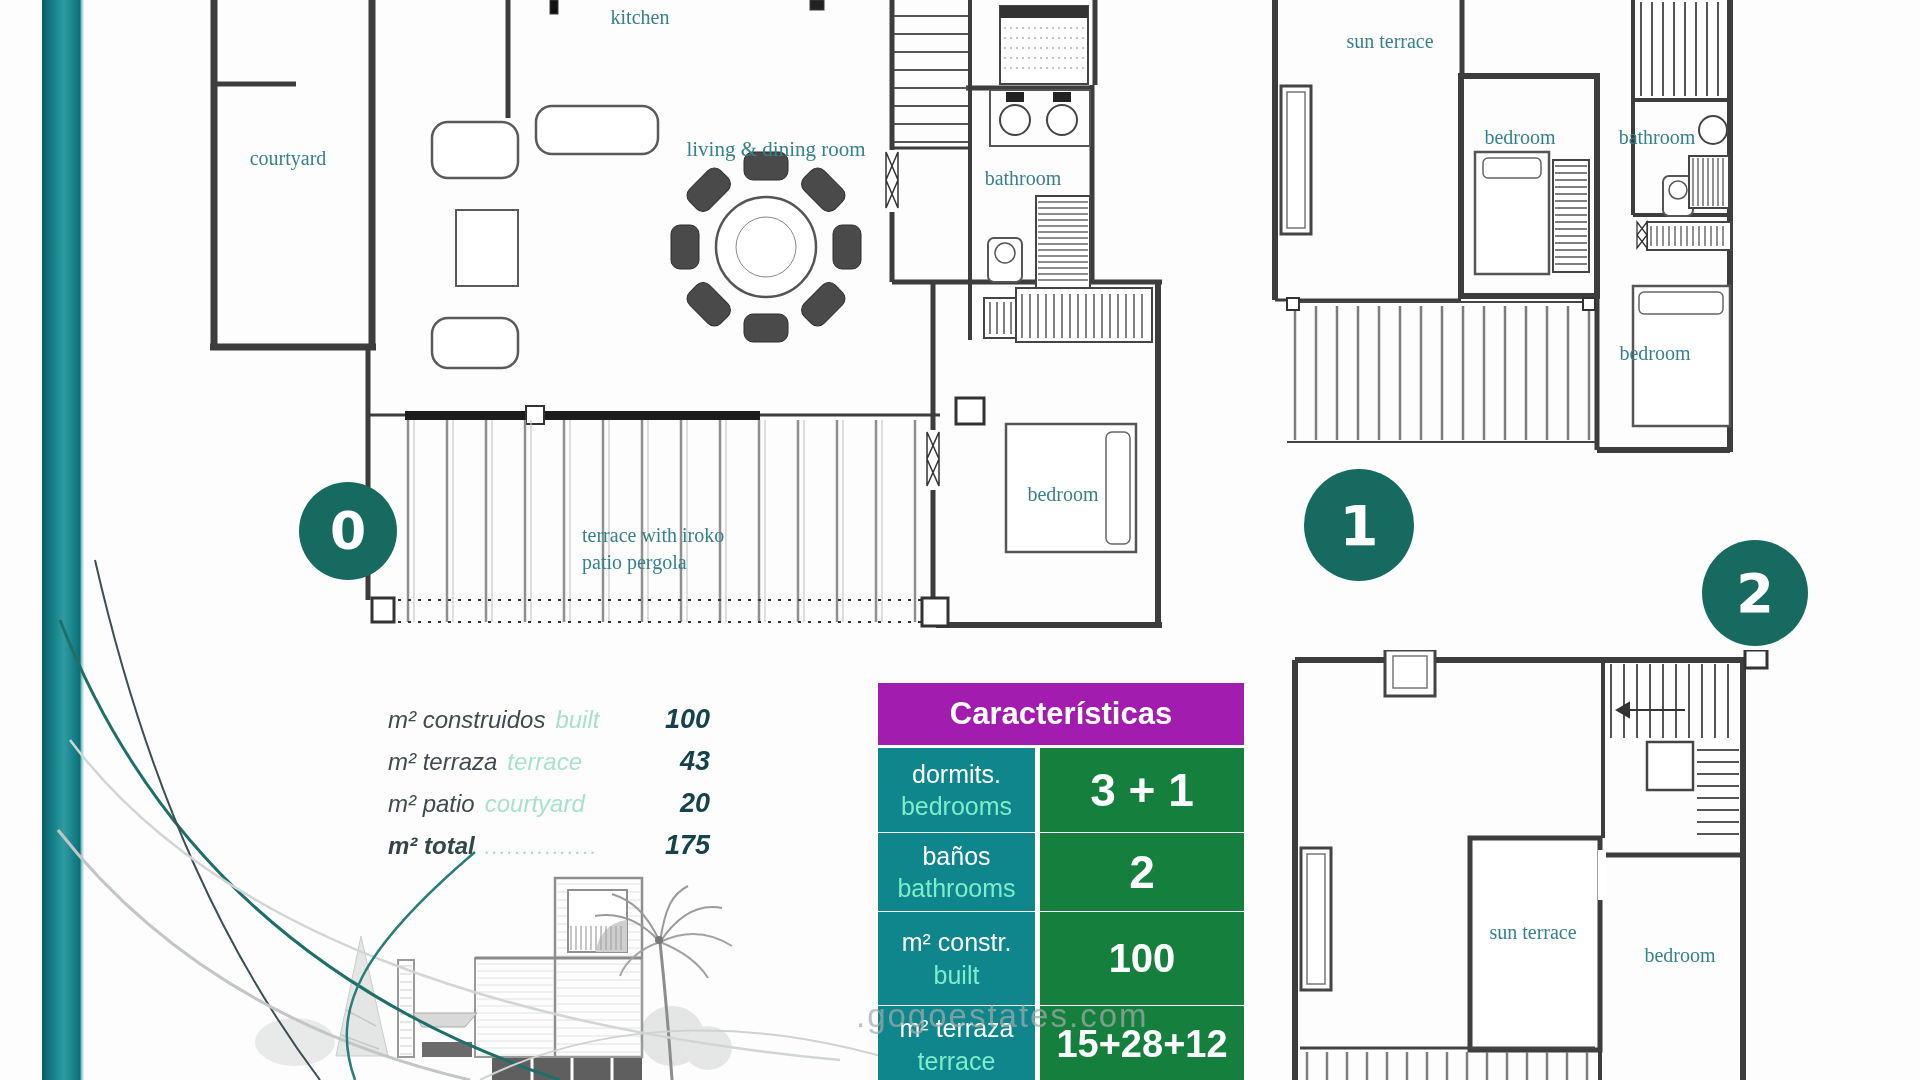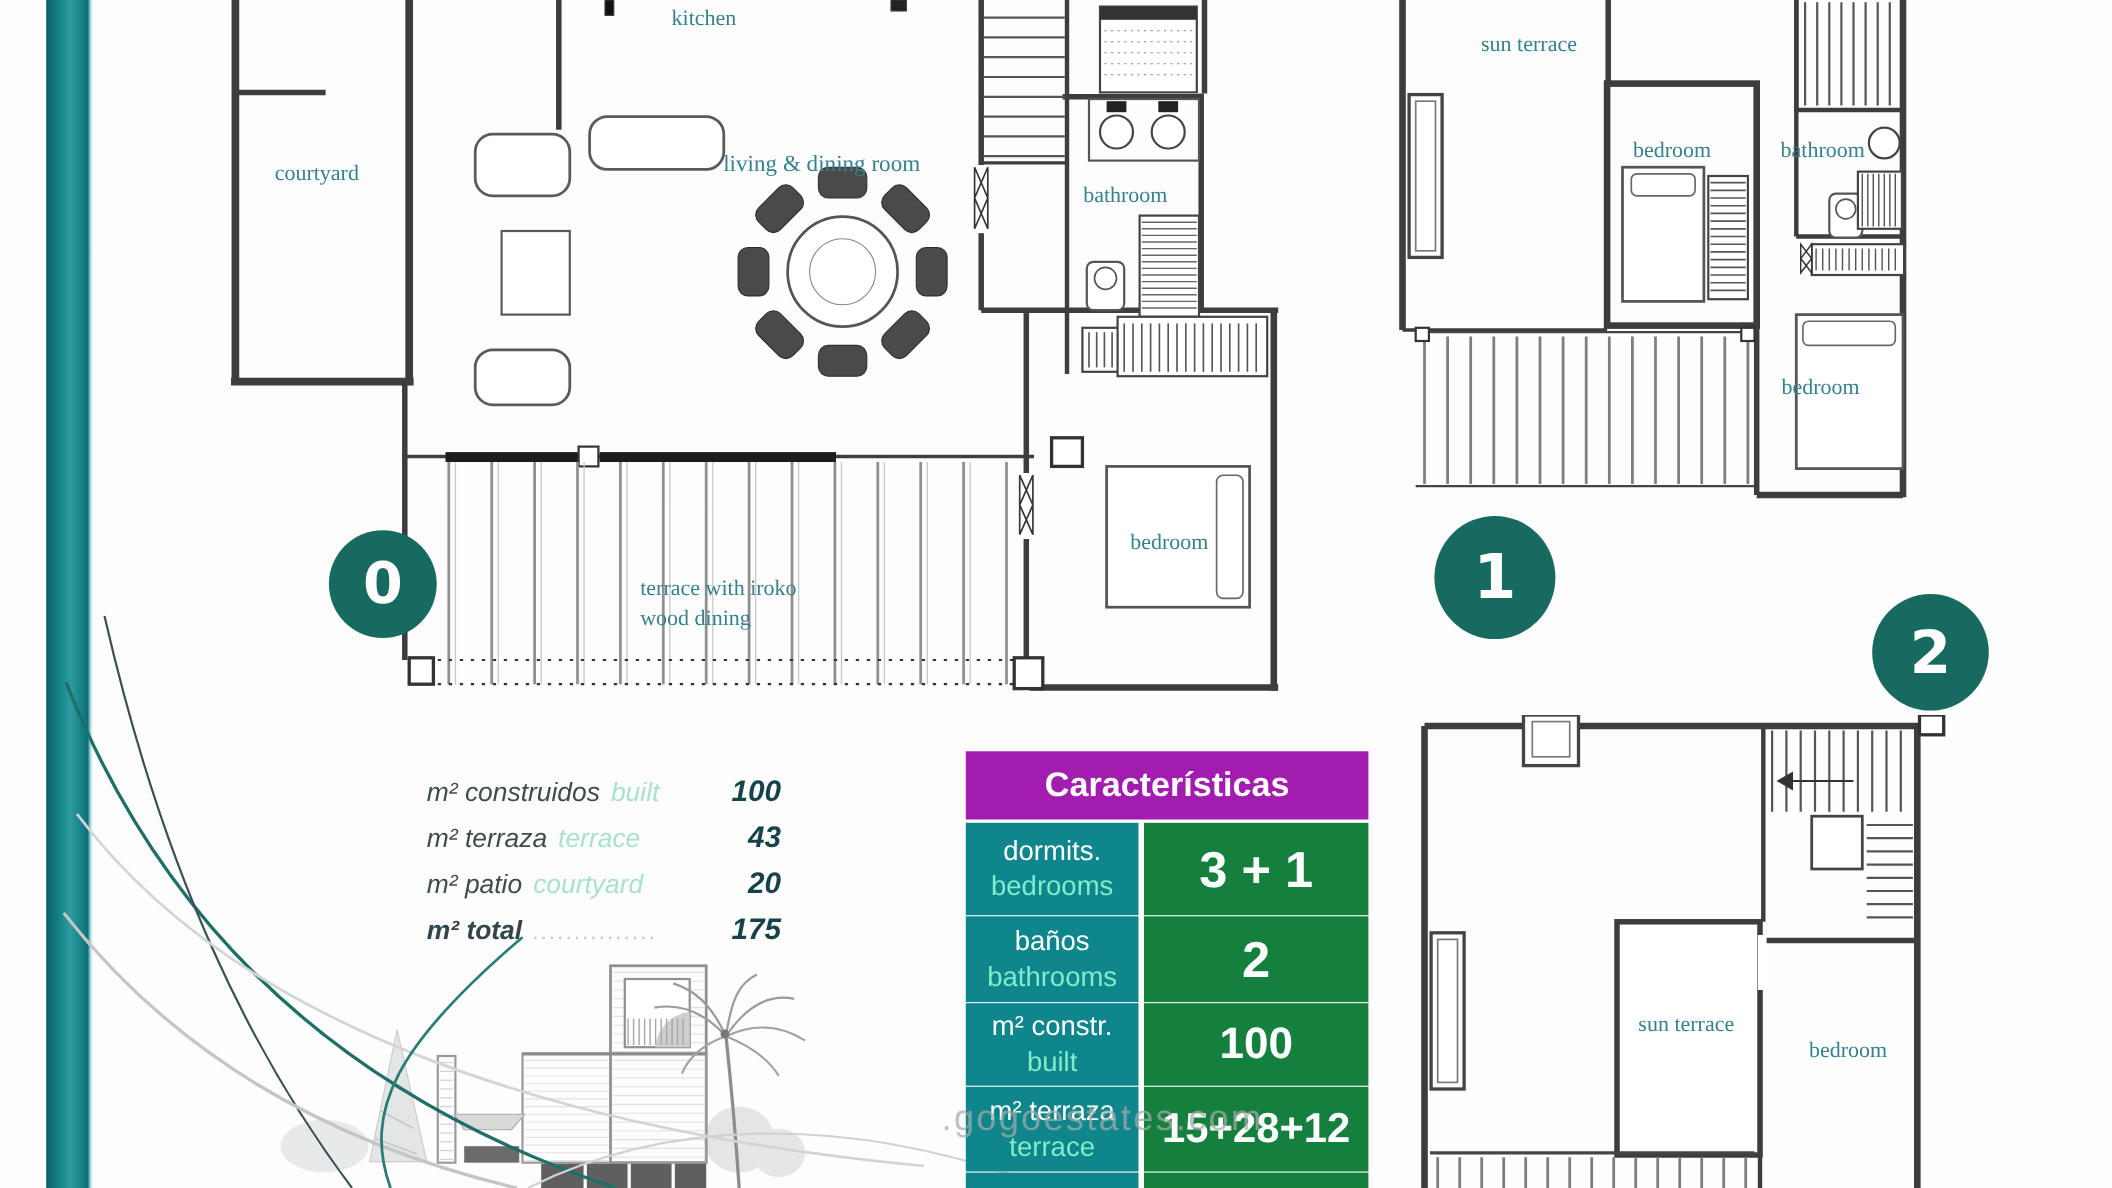--- a/index.html
+++ b/index.html
@@ -31,21 +31,21 @@
   .m-row.total .m-es{font-weight:bold;color:#32454a;}
   .m-row.total .m-en{color:#9fd9c4;letter-spacing:2px;font-size:20px;}
   .char-table{position:absolute;left:878px;top:683px;width:366px;z-index:3;}
   .ct-header{height:62px;background:#a21caf;color:#fff;font-size:31px;font-weight:bold;
     display:flex;align-items:center;justify-content:center;margin-bottom:3px;}
   .ct-row{display:grid;grid-template-columns:157px 1fr;gap:5px;margin-bottom:1px;}
   .ct-label{background:#0e868c;display:flex;flex-direction:column;align-items:center;justify-content:center;line-height:1.3;}
   .ct-es{color:#fff;font-size:25px;}
   .ct-en{color:#7feccb;font-size:25px;}
   .ct-val{background:#15803d;color:#fff;display:flex;align-items:center;justify-content:center;font-weight:bold;}
-  .r1{height:84px}.r2{height:78px}.r3{height:75px}.r4{height:77px}.r5{height:70px}
+  .r1{height:84px}.r2{height:78px}.r3{height:93px}.r4{height:77px}.r5{height:70px}
   .v1,.v2{font-size:46px}.v3{font-size:40px}.v4{font-size:38px}
   .watermark{position:absolute;left:856px;top:997px;z-index:5;font-size:33px;color:#a4aaaa;
     opacity:.72;letter-spacing:2px;}
   .wall{stroke:#3d3d3d;fill:none;}
   .furn{stroke:#5a5a5a;fill:#fff;}
 </style>
 </head>
 <body>
 
 <div class="stage">
@@ -351,26 +351,26 @@
           </g>
         <path d="M178,600 H730" stroke="#333" stroke-width="2" stroke-dasharray="3,7" fill="none"></path>
         <path d="M178,622 H730" stroke="#333" stroke-width="2" stroke-dasharray="3,7" fill="none"></path>
         <rect x="172" y="598" width="22" height="24" fill="#fff" stroke="#333" stroke-width="3"></rect>
         <rect x="722" y="598" width="26" height="28" fill="#fff" stroke="#333" stroke-width="3"></rect>
         <rect x="756" y="398" width="28" height="26" fill="#fff" stroke="#333" stroke-width="3"></rect>
       </g>
     </svg>
     <div class="room-label" style="left:440px;top:17px">kitchen</div>
     <div class="room-label" style="left:88px;top:158px">courtyard</div>
-    <div class="room-label big" style="left:547px;top:149px">living &amp; dining room</div>
+    <div class="room-label big" style="left:576px;top:149px">living &amp; dining room</div>
     <div class="room-label" style="left:823px;top:178px">bathroom</div>
     <div class="room-label" style="left:863px;top:494px">bedroom</div>
     <div class="room-label two-line" style="left:512px;top:528px">
       <span style="display:block">terrace with iroko</span>
-      <span style="display:block">wood dining</span>
+      <span style="display:block">patio pergola</span>
     </div>
   </div>
 
   <div class="plan plan1">
     <svg width="490" height="458" viewBox="0 0 490 458">
       <g class="wall">
         <path d="M10,0 V300" stroke-width="6"></path>
         <path d="M10,300 H196" stroke-width="3"></path>
         <path d="M197,0 V76" stroke-width="5"></path>
         <rect x="196" y="76" width="136" height="220" fill="none" stroke-width="6" stroke="#3d3d3d"></rect>

